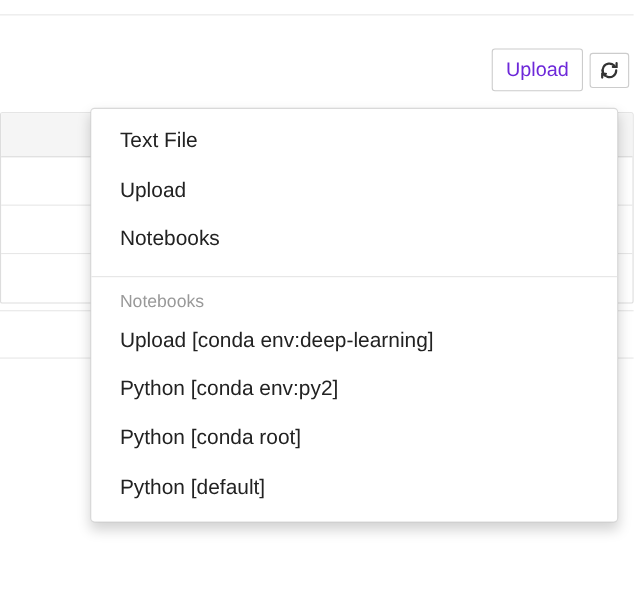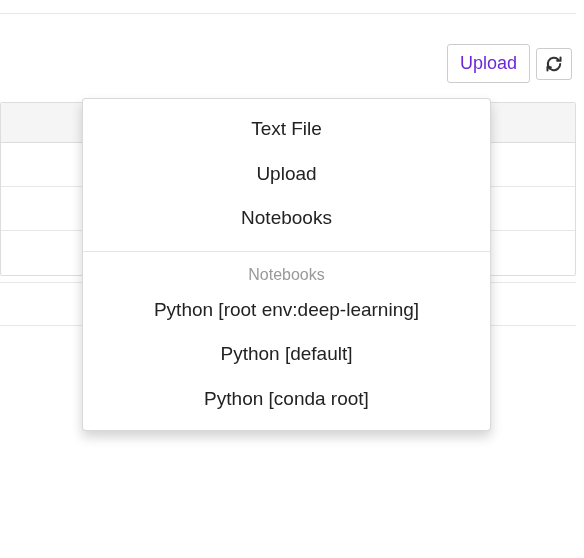--- a/index.html
+++ b/index.html
@@ -101,29 +101,28 @@
       right: 8px;
       height: 44px;
       border: 1px solid #e7e7e7;
       border-left: none;
       border-right: none;
     }
     .dropdown-menu {
       position: absolute;
       top: 98px;
       left: 82px;
-      width: 409px;
+      width: 480px;
       background: #fff;
       border: 1px solid #ccc;
       border: 1px solid rgba(0,0,0,.15);
       border-radius: 4px;
       box-shadow: 0 6px 12px rgba(0,0,0,.175);
       padding: 8px 0;
       z-index: 1000;
-      text-align: center;
     }
     .dropdown-item {
       display: block;
       padding: 9px 26px;
       font-size: 19px;
       color: #222;
       cursor: pointer;
       line-height: 1.4;
     }
     .dropdown-divider {
@@ -168,16 +167,17 @@
 </div>
 
 <div class="bottom-strip"></div>
 
 <div class="dropdown-menu">
   <a class="dropdown-item">Text File</a>
   <a class="dropdown-item">Upload</a>
   <a class="dropdown-item">Notebooks</a>
   <div class="dropdown-divider"></div>
   <span class="dropdown-header">Notebooks</span>
-  <a class="dropdown-item">Python [root env:deep-learning]</a>
+  <a class="dropdown-item">Upload [conda env:deep-learning]</a>
+  <a class="dropdown-item">Python [conda env:py2]</a>
+  <a class="dropdown-item">Python [conda root]</a>
   <a class="dropdown-item">Python [default]</a>
-  <a class="dropdown-item">Python [conda root]</a>
 </div>
 
 </body></html>

